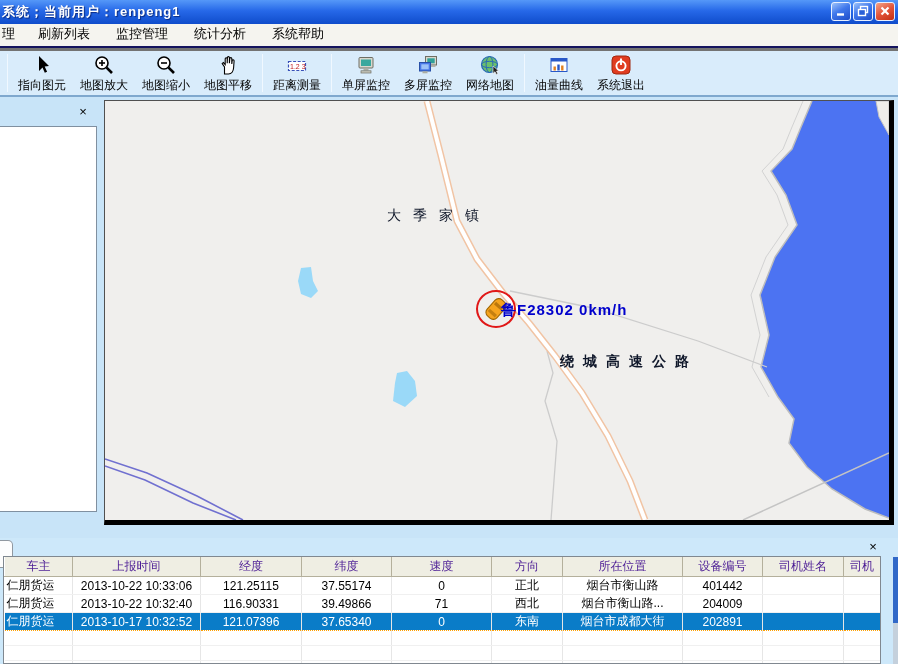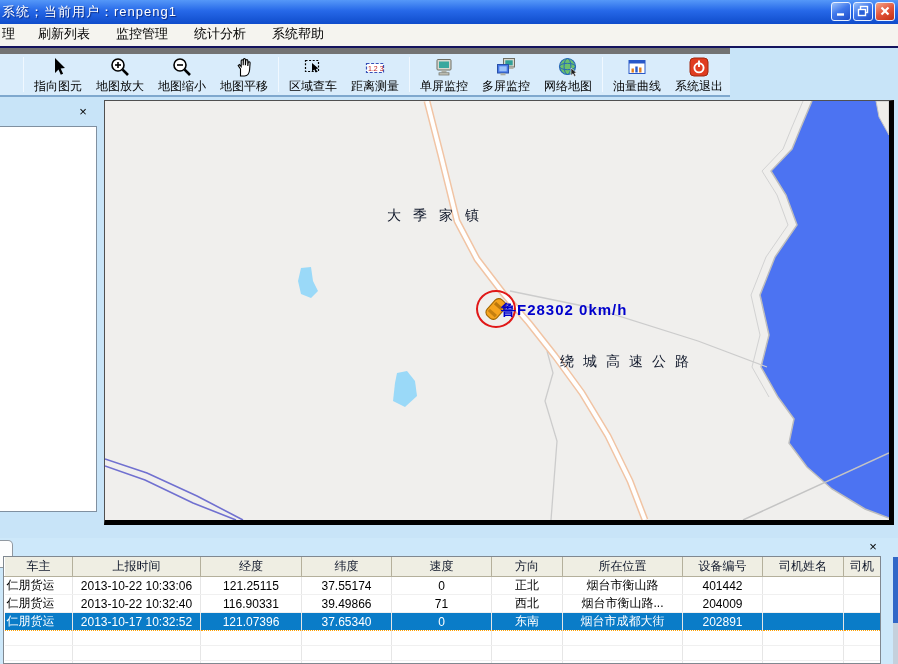--- a/index.html
+++ b/index.html
@@ -3,73 +3,73 @@
 <meta charset="utf-8">
 <style>
   html,body{margin:0;padding:0;background:#C8E4F8;}
   *{box-sizing:border-box;font-family:"Liberation Sans","DejaVu Sans",sans-serif;}
   #screen{position:relative;width:898px;height:664px;overflow:hidden;background:#C8E4F8;}
 
   
   .titlebar{position:absolute;left:0;top:0;width:898px;height:24px;
     background:linear-gradient(180deg,#5598F8 0%,#2668E8 45%,#0F4CCB 100%);
     display:flex;align-items:center;color:#fff;}
-  .title-text{font-size:13px;font-weight:normal;padding-left:2px;letter-spacing:1px;
+  .title-text{font-size:13px;font-weight:bold;padding-left:2px;letter-spacing:1px;
     text-shadow:1px 1px 1px #0A2A80;white-space:nowrap;overflow:hidden;}
   .win-controls{position:absolute;right:3px;top:2px;display:flex;}
   .win-btn{width:20px;height:19px;margin-left:2px;border:1px solid #E8F0FF;border-radius:3px;
     background:linear-gradient(150deg,#9CC2FA 0%,#4078EC 45%,#1E4CC8 100%);
     display:flex;align-items:center;justify-content:center;cursor:default;}
   .win-btn.close{background:linear-gradient(150deg,#F4A488 0%,#E2543A 50%,#C22F14 100%);}
 
   
   .menubar{position:absolute;left:0;top:24px;width:898px;height:24px;background:#F5F4EF;
     border-bottom:2px solid #14145E;display:flex;align-items:center;}
   .menu-item{font-size:13px;color:#000;padding:2px 13px 4px 13px;white-space:nowrap;}
   .menu-item.first{padding:2px 10px 4px 2px;}
 
   
-  .toolbar{position:absolute;left:0;top:48px;width:730px;height:49px;background:#D9ECFB;
-    border-top:6px solid #737373;border-bottom:2px solid #7FA8CE;
-    display:flex;align-items:stretch;padding-left:20px;}
+  .toolbar{position:absolute;left:0;top:48px;width:898px;height:49px;background:#D9ECFB;
+    border-top:3px solid #737373;border-bottom:2px solid #7FA8CE;
+    display:flex;align-items:stretch;padding-left:4px;}
   .tb-sep{width:1px;background:#8FB4D8;margin:3px 3px;border-right:1px solid #F0F8FF;}
   .tool-item{width:62px;display:flex;flex-direction:column;align-items:center;justify-content:flex-start;
     padding-top:2px;cursor:default;}
   .tool-icon{height:24px;display:flex;align-items:center;justify-content:center;}
   .tool-label{font-size:12px;color:#000;white-space:nowrap;}
 
   
   .workspace{position:absolute;left:0;top:97px;width:898px;height:441px;background:#C8E4F8;}
   .panel-x{position:absolute;width:16px;height:16px;font-size:13px;line-height:15px;text-align:center;
     color:#000;cursor:default;}
   .left-panel{position:absolute;left:0;top:29px;width:97px;height:386px;background:#fff;
     border:1px solid #8090A0;border-left:none;}
 
   .map-frame{position:absolute;left:104px;top:3px;width:790px;height:425px;
     border-top:1px solid #505050;border-left:1px solid #505050;
     border-right:5px solid #000;border-bottom:5px solid #000;overflow:hidden;background:#F0EFED;}
   .map-frame svg{position:absolute;left:0;top:0;}
   .map-label{position:absolute;font-size:14px;color:#0f172a;white-space:nowrap;}
   .map-label.town{left:282px;top:106px;letter-spacing:12px;}
-  .map-label.highway{left:455px;top:252px;letter-spacing:9px;}
+  .map-label.highway{left:455px;top:252px;letter-spacing:9px;font-weight:bold;}
   .veh-circle{position:absolute;left:371px;top:189px;width:40px;height:38px;border:2px solid #E01818;
     border-radius:50%;display:flex;align-items:center;justify-content:center;}
   .veh-circle svg{position:static;transform:rotate(42deg);}
   .veh-label{position:absolute;left:396px;top:200px;font-size:15px;font-weight:bold;color:#0000CC;
     letter-spacing:1px;white-space:nowrap;}
 
   
   .bottom-panel{position:absolute;left:0;top:538px;width:898px;height:126px;background:#CDE8FA;}
   .bp-tab{position:absolute;left:0;top:2px;width:13px;height:28px;background:#FDFDFD;
     border:1px solid #9098A0;border-left:none;border-radius:0 5px 5px 0;}
   .bp-close{position:absolute;right:17px;top:1px;}
   .grid-wrap{position:absolute;left:3px;top:18px;width:878px;height:108px;background:#fff;
     border:1px solid #808890;overflow:hidden;}
   table.grid{table-layout:fixed;width:876px;border-collapse:collapse;}
-  table.grid th{height:18px;background:#EFEEE3;font-size:12px;font-weight:normal;color:#0f172a;
+  table.grid th{height:18px;background:#EFEEE3;font-size:12px;font-weight:normal;color:#4c1d95;
     border-right:1px solid #B4B09C;border-left:1px solid #FFFFFF;border-bottom:1px solid #B4B09C;
     white-space:nowrap;overflow:hidden;}
   table.grid td{height:15px;font-size:12px;color:#000;text-align:center;white-space:nowrap;overflow:hidden;
     border-right:1px solid #E6E6E6;border-bottom:1px solid #F0F0F0;padding:0 1px;}
   table.grid td:first-child{text-align:left;padding-left:2px;margin-left:32px;}
   tr.sel td{background:#0A7CC8;color:#fff;border-top:1px dotted #FFA000;border-bottom:1px dotted #FFA000;}
   .vscroll{position:absolute;left:893px;top:557px;width:5px;height:66px;background:#3068C8;}
   .vscroll-track{position:absolute;left:893px;top:623px;width:5px;height:41px;background:#C4D0DC;}
 </style>
 </head>
@@ -147,29 +147,20 @@
           </svg>
       </span>
       <span class="tool-label">地图平移</span>
     </div>
 
     <div class="tb-sep"></div>
 
     <div class="tool-item">
       <span class="tool-icon">
         <svg width="22" height="22">
-            <rect x="3.5" y="4.5" width="13" height="11" fill="none" stroke="#000" stroke-width="1.2" stroke-dasharray="2,1.6"></rect>
-            <path d="M10,7 L10,15.6 L12.3,13.5 L13.8,16.6 L15.4,15.8 L13.9,12.9 L16.4,12.6 Z" fill="#000"></path>
-          </svg>
-      </span>
-      <span class="tool-label">区域查车</span>
-    </div>
-    <div class="tool-item">
-      <span class="tool-icon">
-        <svg width="22" height="22">
             <rect x="2.5" y="7.5" width="17" height="9" fill="#fff" stroke="#3850B8" stroke-width="1.2" stroke-dasharray="3,1.6"></rect>
             <text x="4" y="14.6" font-size="7" fill="#C02020" font-family="DejaVu Sans,sans-serif">1.2 3</text>
           </svg>
       </span>
       <span class="tool-label">距离测量</span>
     </div>
 
     <div class="tb-sep"></div>
 
     <div class="tool-item">

